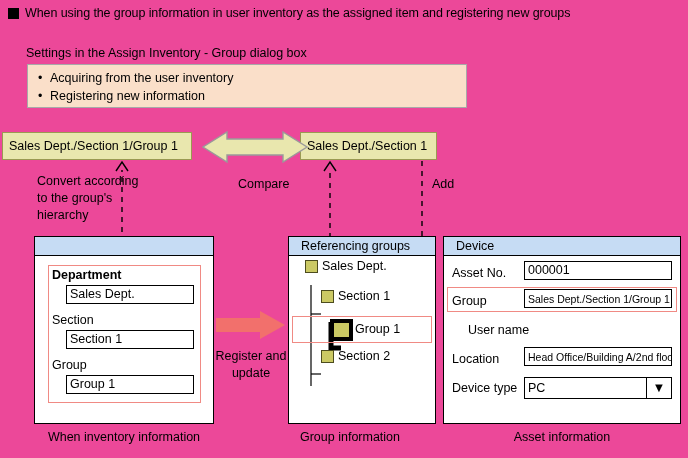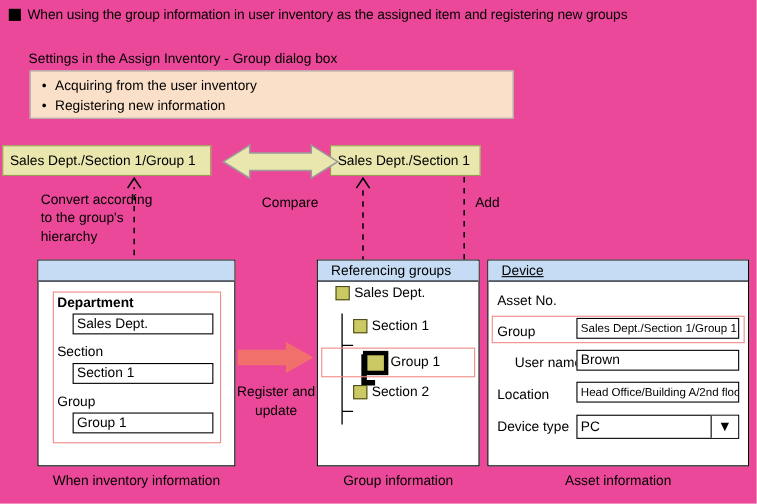--- a/index.html
+++ b/index.html
@@ -156,21 +156,21 @@
     line-height: 16px;
     padding: 0 3px;
     height: 19px;
     white-space: nowrap;
     overflow: hidden;
   }
   #cap-userinv { left: 14px; top: 430px; width: 220px; }
 
   
   #panel-groups { left: 288px; top: 236px; width: 148px; height: 188px; }
-  #cap-groups   { left: 283px; top: 430px; width: 158px; }
+  #cap-groups   { left: 271px; top: 430px; width: 158px; }
 
   .tree-node {
     position: absolute;
     font-size: 12.5px;
     line-height: 16px;
     white-space: nowrap;
   }
   .folder {
     position: absolute;
     width: 13px; height: 13px;
@@ -187,21 +187,21 @@
   }
   #group1-selbox {
     left: 41px; top: 82px;
     width: 23px; height: 22px;
     border: 4px solid #000000;
     box-sizing: border-box;
     background: #cbc964;
   }
 
   
-  #panel-device { left: 443px; top: 236px; width: 238px; height: 188px; text-decoration: underline; }
+  #panel-device { left: 443px; top: 236px; width: 238px; height: 188px; }
   #cap-device   { left: 443px; top: 430px; width: 238px; }
   #group-row-red {
     left: 3px; top: 50px;
     width: 230px; height: 25px;
     border: 1px solid #f08a84;
     box-sizing: border-box;
   }
   .dev-label {
     position: absolute;
     font-size: 12.5px;
@@ -343,26 +343,26 @@
     <div class="abs tree-node node-text" style="left:49px; top:111px;">Section 2</div>
   </div>
   <div class="abs caption" id="cap-groups">Group information</div>
 
   <div class="abs panel" id="panel-device">
     <div class="panel-title">Device</div>
 
     <div class="abs" id="group-row-red"></div>
 
     <div class="dev-label" style="left:8px; top:27px;">Asset No.</div>
+    <div class="dev-input" style="left:80px; top:24px; width:148px;">000001</div>
 
     <div class="dev-label" style="left:8px; top:55px;">Group</div>
     <div class="dev-input small" style="left:80px; top:52px; width:148px;">Sales Dept./Section 1/Group 1</div>
 
     <div class="dev-label" style="left:24px; top:84px;">User name</div>
-    <div class="dev-input" style="left:80px; top:81px; width:148px;">Brown</div>
 
     <div class="dev-label" style="left:8px; top:113px;">Location</div>
     <div class="dev-input small" style="left:80px; top:110px; width:148px;">Head Office/Building A/2nd floor</div>
 
     <div class="dev-label" style="left:8px; top:142px;">Device type</div>
     <div id="devtype-combo">
       <span>PC</span>
       <span id="devtype-arrow">▼</span>
     </div>
   </div>

